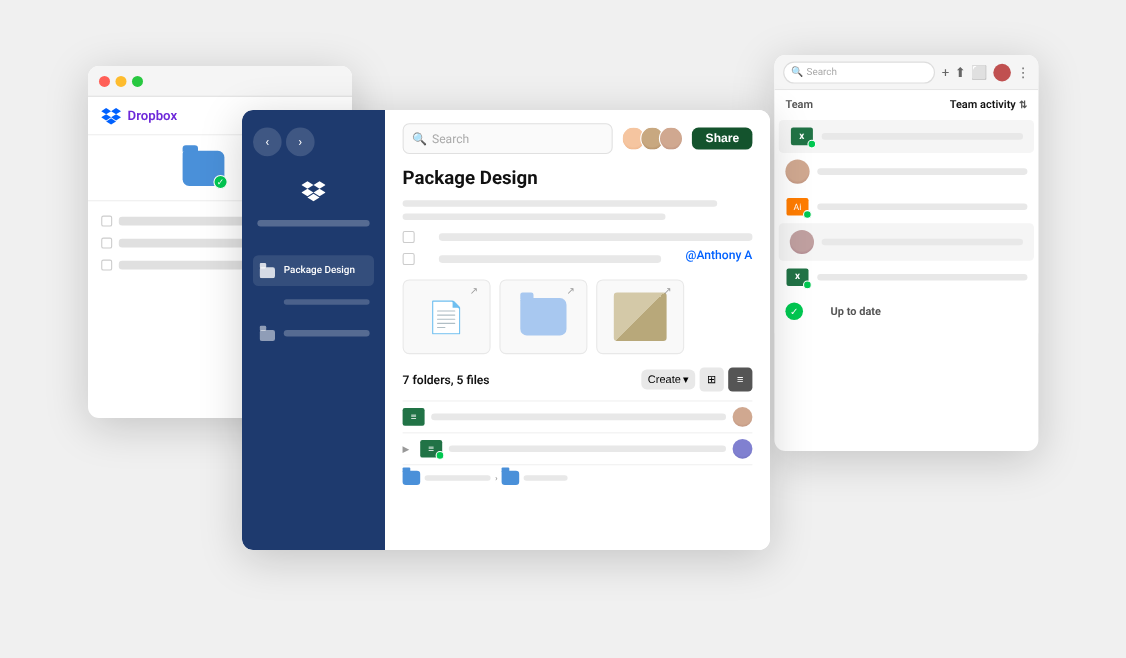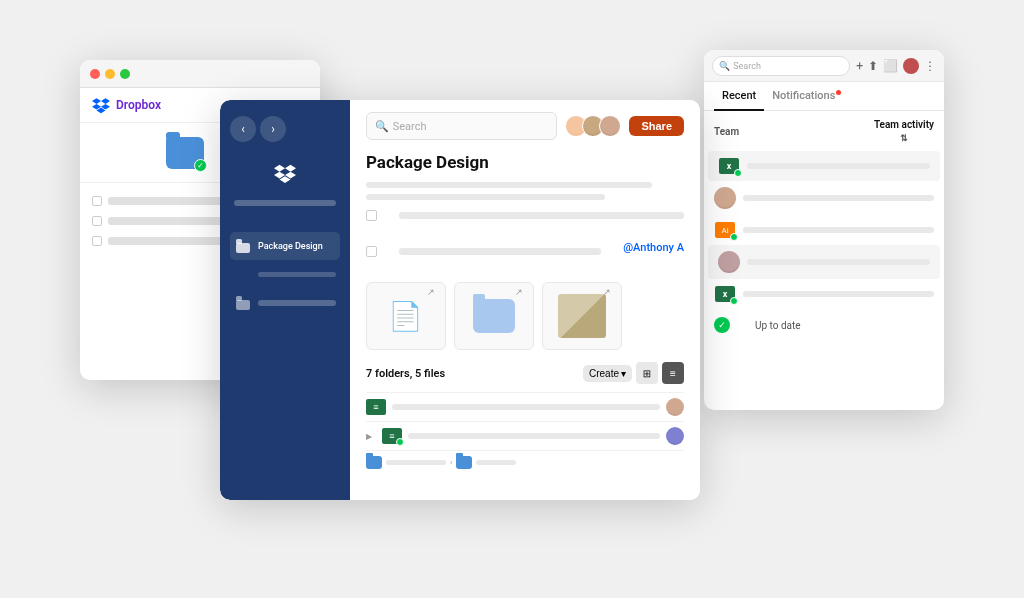--- a/index.html
+++ b/index.html
@@ -223,21 +223,21 @@
       width: 22px; height: 22px;
       border-radius: 50%;
       border: 1.5px solid #fff;
       margin-left: -5px;
       overflow: hidden;
       background: #ccc;
     }
     .avatar-circle:first-child { margin-left: 0; }
 
     .share-btn {
-      background: #c2410c;
+      background: #14532d;
       color: #fff;
       border: none;
       border-radius: 6px;
       padding: 4px 12px;
       font-size: 11px;
       font-weight: 600;
       cursor: pointer;
     }
 
     .content-title {
@@ -253,21 +253,21 @@
       background: #e8e8e8;
       border-radius: 3px;
       margin-bottom: 6px;
     }
 
     .checklist { margin-bottom: 8px; }
     .check-row {
       display: flex;
       align-items: center;
       gap: 22px;
-      margin-bottom: 20px;
+      margin-bottom: 4px;
     }
     .check-box {
       width: 11px; height: 11px;
       border: 1.5px solid #ccc;
       border-radius: 2px;
     }
     .check-bar { height: 7px; background: #e8e8e8; border-radius: 3px; flex: 1; }
 
     .mention-text {
       color: #0061fe;
@@ -495,21 +495,20 @@
     }
     .act-today { font-size: 10px; font-weight: 600; color: #555; }
     .act-team-activity {
       display: flex;
       align-items: center;
       gap: 3px;
       font-size: 10px;
       font-weight: 600;
       color: #111;
       cursor: pointer;
-      flex-direction: column;
     }
     .act-chevron { color: #555; font-size: 9px; }
 
     .act-list {
       padding: 4px 0;
       background: #fff;
     }
     .act-item {
       display: flex;
       align-items: center;
@@ -550,21 +549,21 @@
     }
     .green-circle-check {
       width: 16px; height: 16px;
       background: #00c851;
       border-radius: 50%;
       display: flex; align-items: center; justify-content: center;
       color: #fff;
       font-size: 9px;
       flex-shrink: 0;
     }
-    .utd-text { font-size: 10px; color: #555; font-weight: 400; padding-left: 20px; }
+    .utd-text { font-size: 10px; color: #555; font-weight: 700; padding-left: 20px; }
 
     
     .face-1 { background: radial-gradient(circle at 50% 40%, #f5c5a0 60%, #e8a87a 100%); }
     .face-2 { background: radial-gradient(circle at 50% 40%, #c8a880 60%, #a07850 100%); }
     .face-3 { background: radial-gradient(circle at 50% 40%, #d0a890 60%, #b08070 100%); }
     .face-act1 { background: radial-gradient(circle at 50% 40%, #d0a890 60%, #b08070 100%); }
     .face-act2 { background: radial-gradient(circle at 50% 40%, #c0a0a0 60%, #a07080 100%); }
 
     
     .excel-icon {
@@ -773,26 +772,20 @@
       </div>
       <div class="act-icons">
         <span class="act-icon">+</span>
         <span class="act-icon">⬆</span>
         <span class="act-icon">⬜</span>
         <div class="act-avatar-sm"></div>
         <span class="act-icon">⋮</span>
       </div>
     </div>
 
-    <div class="act-tabs">
-      <div class="act-tab active">Recent</div>
-      <div class="act-tab">
-        <span>Notifications</span><span class="notif-dot"></span>
-      </div>
-    </div>
 
     <div class="act-subheader">
       <span class="act-today">Team</span>
       <div class="act-team-activity">
         <span>Team activity</span>
         <span class="act-chevron">⇅</span>
       </div>
     </div>
 
     <div class="act-list">

